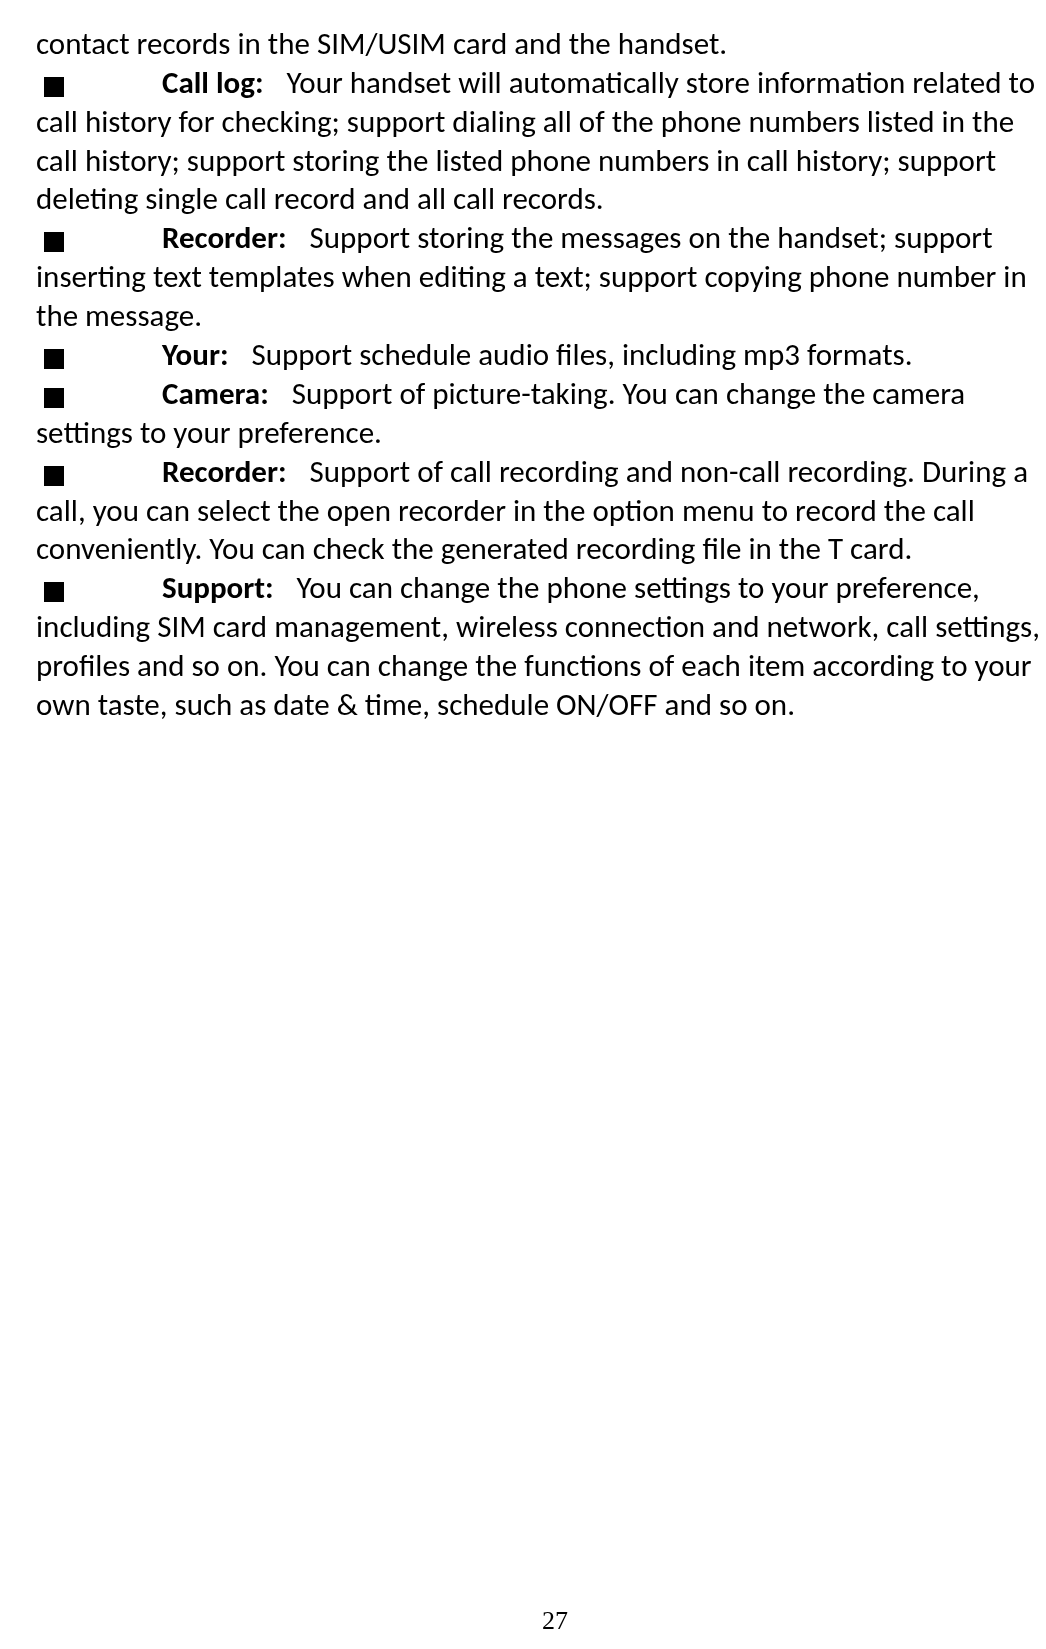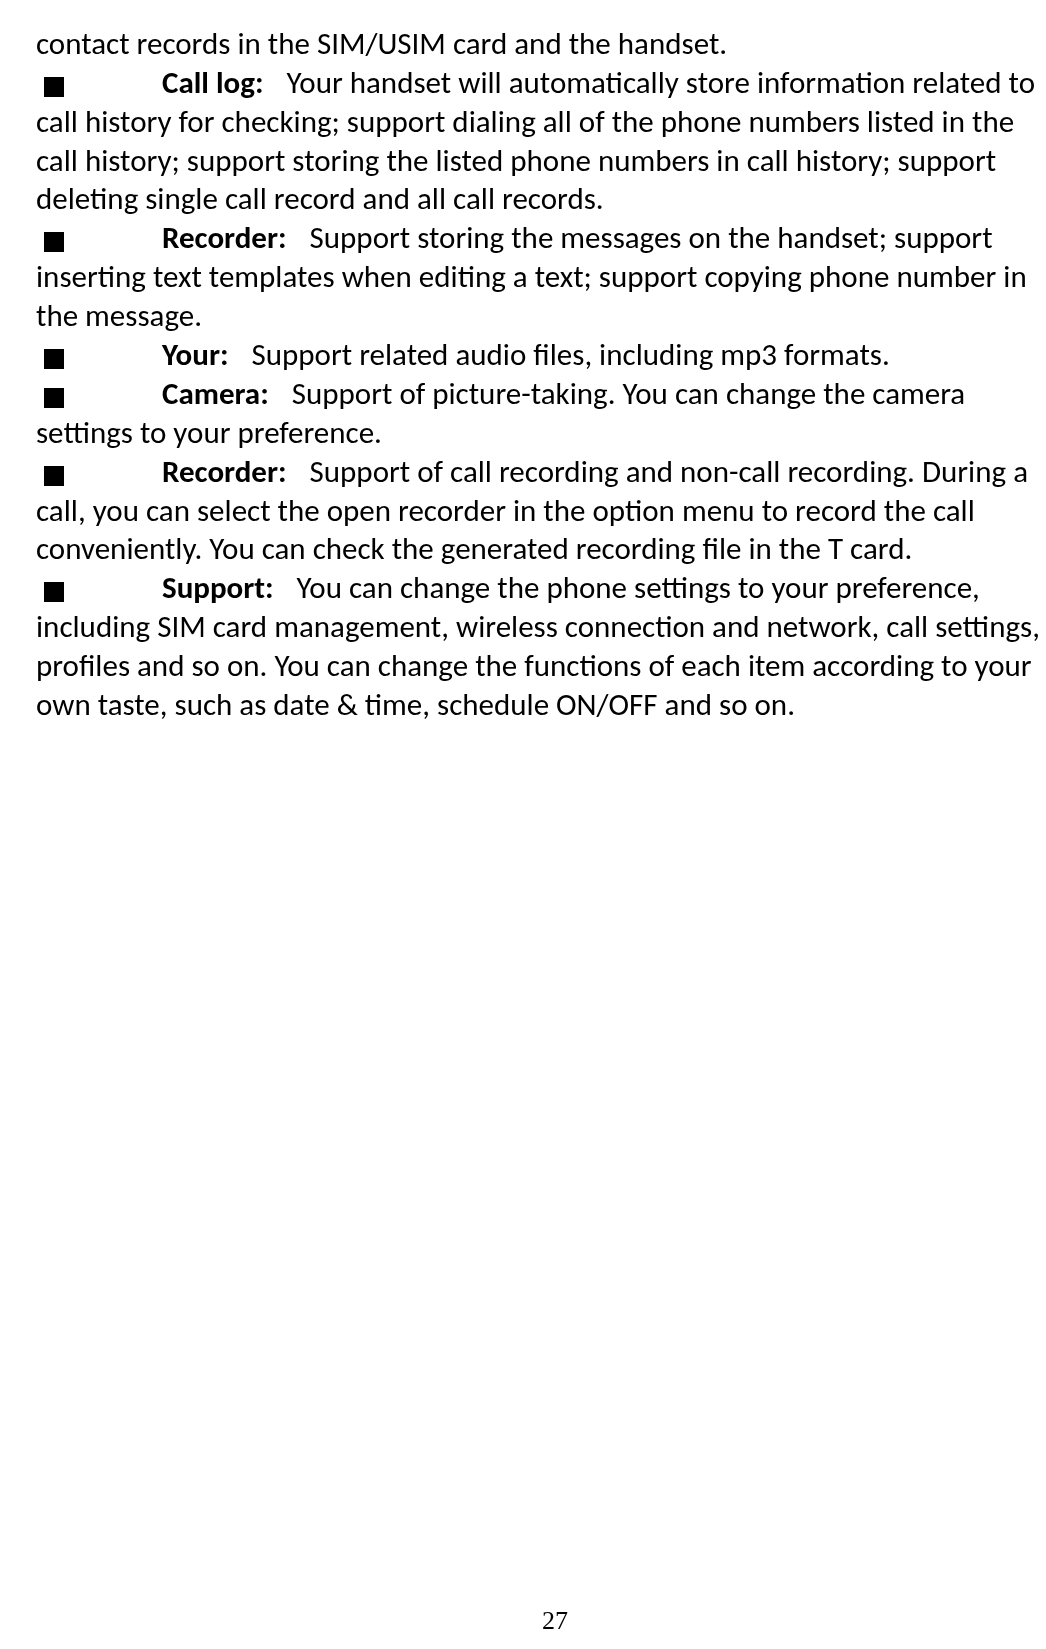--- a/index.html
+++ b/index.html
@@ -54,21 +54,21 @@
 
   <p class="para">
     <span class="bullet-sq"></span><span class="bold">Call log:</span><span> Your handset will automatically store information related to call history for checking; support dialing all of the phone numbers listed in the call history; support storing the listed phone numbers in call history; support deleting single call record and all call records.</span>
   </p>
 
   <p class="para">
     <span class="bullet-sq"></span><span class="bold">Recorder:</span><span> Support storing the messages on the handset; support inserting text templates when editing a text; support copying phone number in the message.</span>
   </p>
 
   <p class="para">
-    <span class="bullet-sq"></span><span class="bold">Your:</span><span> Support related audio files, including mp3 formats.</span>
+    <span class="bullet-sq"></span><span class="bold">Your:</span><span> Support schedule audio files, including mp3 formats.</span>
   </p>
 
   <p class="para">
     <span class="bullet-sq"></span><span class="bold">Camera:</span><span> Support of picture-taking. You can change the camera settings to your preference.</span>
   </p>
 
   <p class="para">
     <span class="bullet-sq"></span><span class="bold">Recorder:</span><span> Support of call recording and non-call recording. During a call, you can select the open recorder in the option menu to record the call conveniently. You can check the generated recording file in the T card.</span>
   </p>
 

